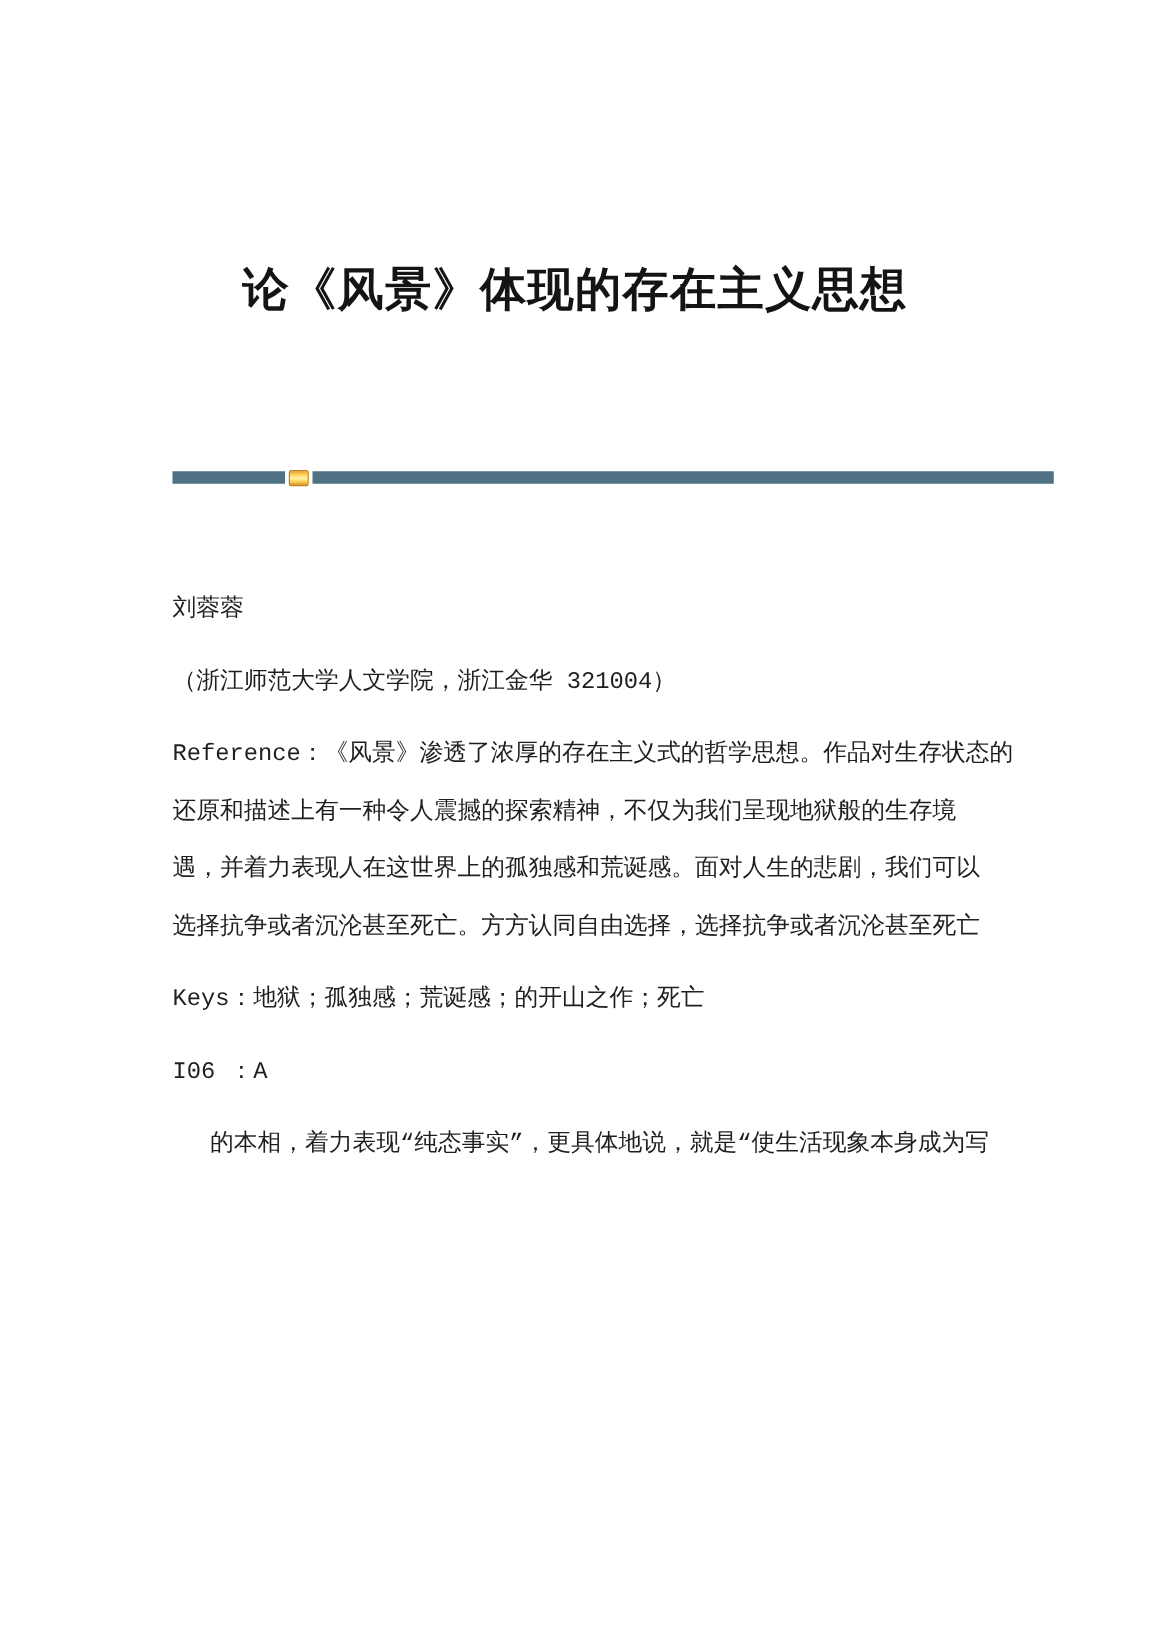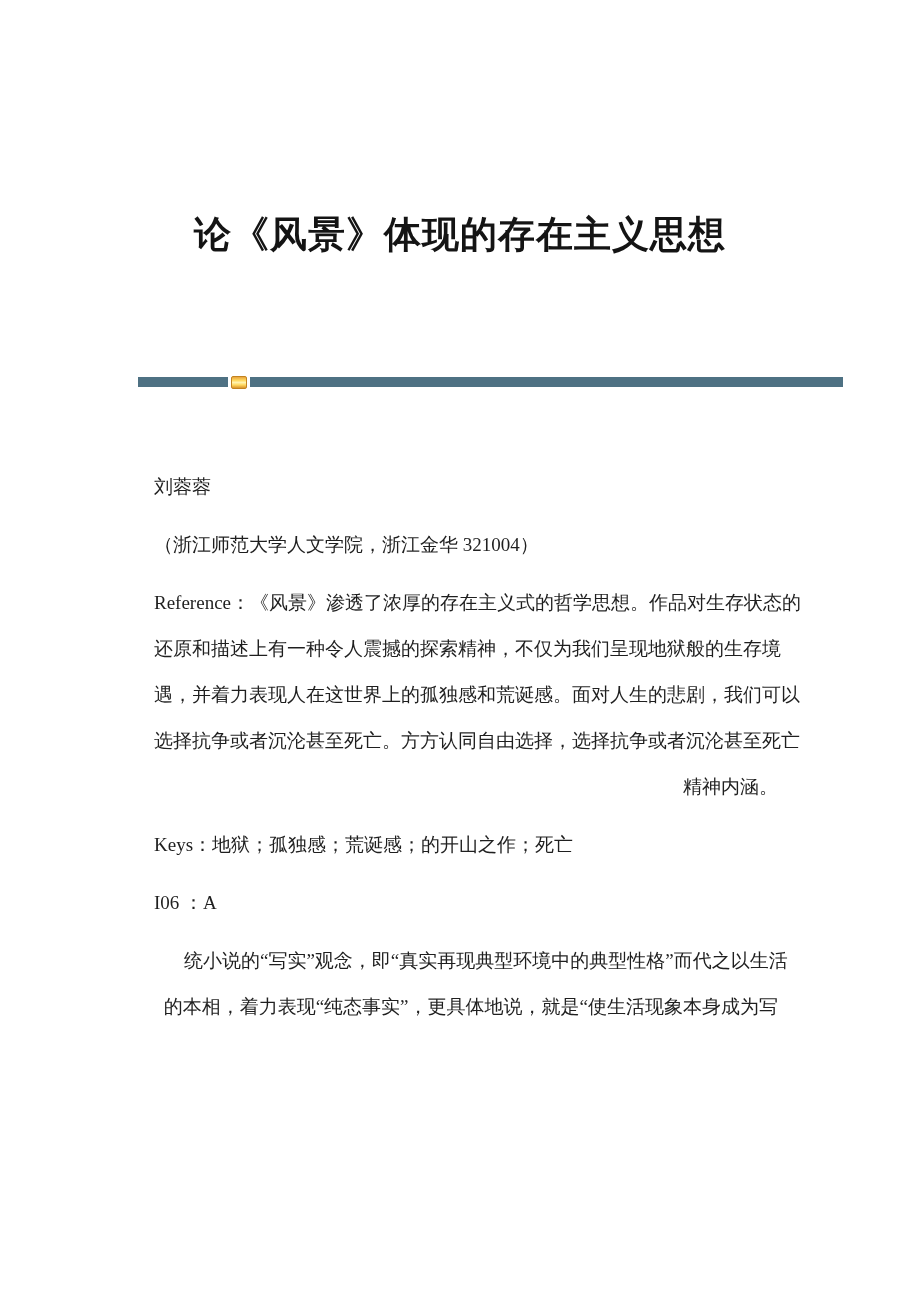--- a/index.html
+++ b/index.html
@@ -3,21 +3,21 @@
 <meta charset="utf-8">
 <style>
   html,body{margin:0;padding:0;background:#ffffff;}
   .page{
     position:relative;
     width:920px;
     height:1228px;
     margin:0 auto;
     background:#ffffff;
     overflow:hidden;
-    font-family:Liberation Serif, serif;
+    font-family:Liberation Mono, monospace;
     color:#1f1f1f;
   }
   .doc-title{
     position:absolute;
     top:212px;
     left:0;
     width:100%;
     margin:0;
     text-align:center;
     font-size:37px;
@@ -52,28 +52,27 @@
   }
   .body-text{
     position:absolute;
     top:464px;
     left:138px;
     width:640px;
     font-size:19px;
     line-height:46px;
   }
   .body-text p, .body-text .para{
-    margin:0 0 12px 16px;
+    margin:0 0 12px 0;
     padding:0;
   }
   .line{
     height:46px;
     line-height:46px;
     white-space:nowrap;
-    text-align:right;
   }
   .para.intro .line:first-child{
     text-indent:30px;
   }
 </style>
 </head>
 <body>
 
 <div class="page">
 
@@ -86,23 +85,21 @@
   </div>
 
   <div class="body-text">
     <p>刘蓉蓉</p>
     <p>（浙江师范大学人文学院，浙江金华 321004）</p>
     <div class="para">
         <div class="line">Reference：《风景》渗透了浓厚的存在主义式的哲学思想。作品对生存状态的</div>
         <div class="line">还原和描述上有一种令人震撼的探索精神，不仅为我们呈现地狱般的生存境</div>
         <div class="line">遇，并着力表现人在这世界上的孤独感和荒诞感。面对人生的悲剧，我们可以</div>
         <div class="line">选择抗争或者沉沦甚至死亡。方方认同自由选择，选择抗争或者沉沦甚至死亡</div>
-        <div class="line">精神内涵。</div>
       </div>
     <p>Keys：地狱；孤独感；荒诞感；的开山之作；死亡</p>
     <p>I06 ：A</p>
     <div class="para intro">
-        <div class="line">统小说的“写实”观念，即“真实再现典型环境中的典型性格”而代之以生活</div>
         <div class="line">的本相，着力表现“纯态事实”，更具体地说，就是“使生活现象本身成为写</div>
       </div>
   </div>
 
 </div>
 
 </body></html>

